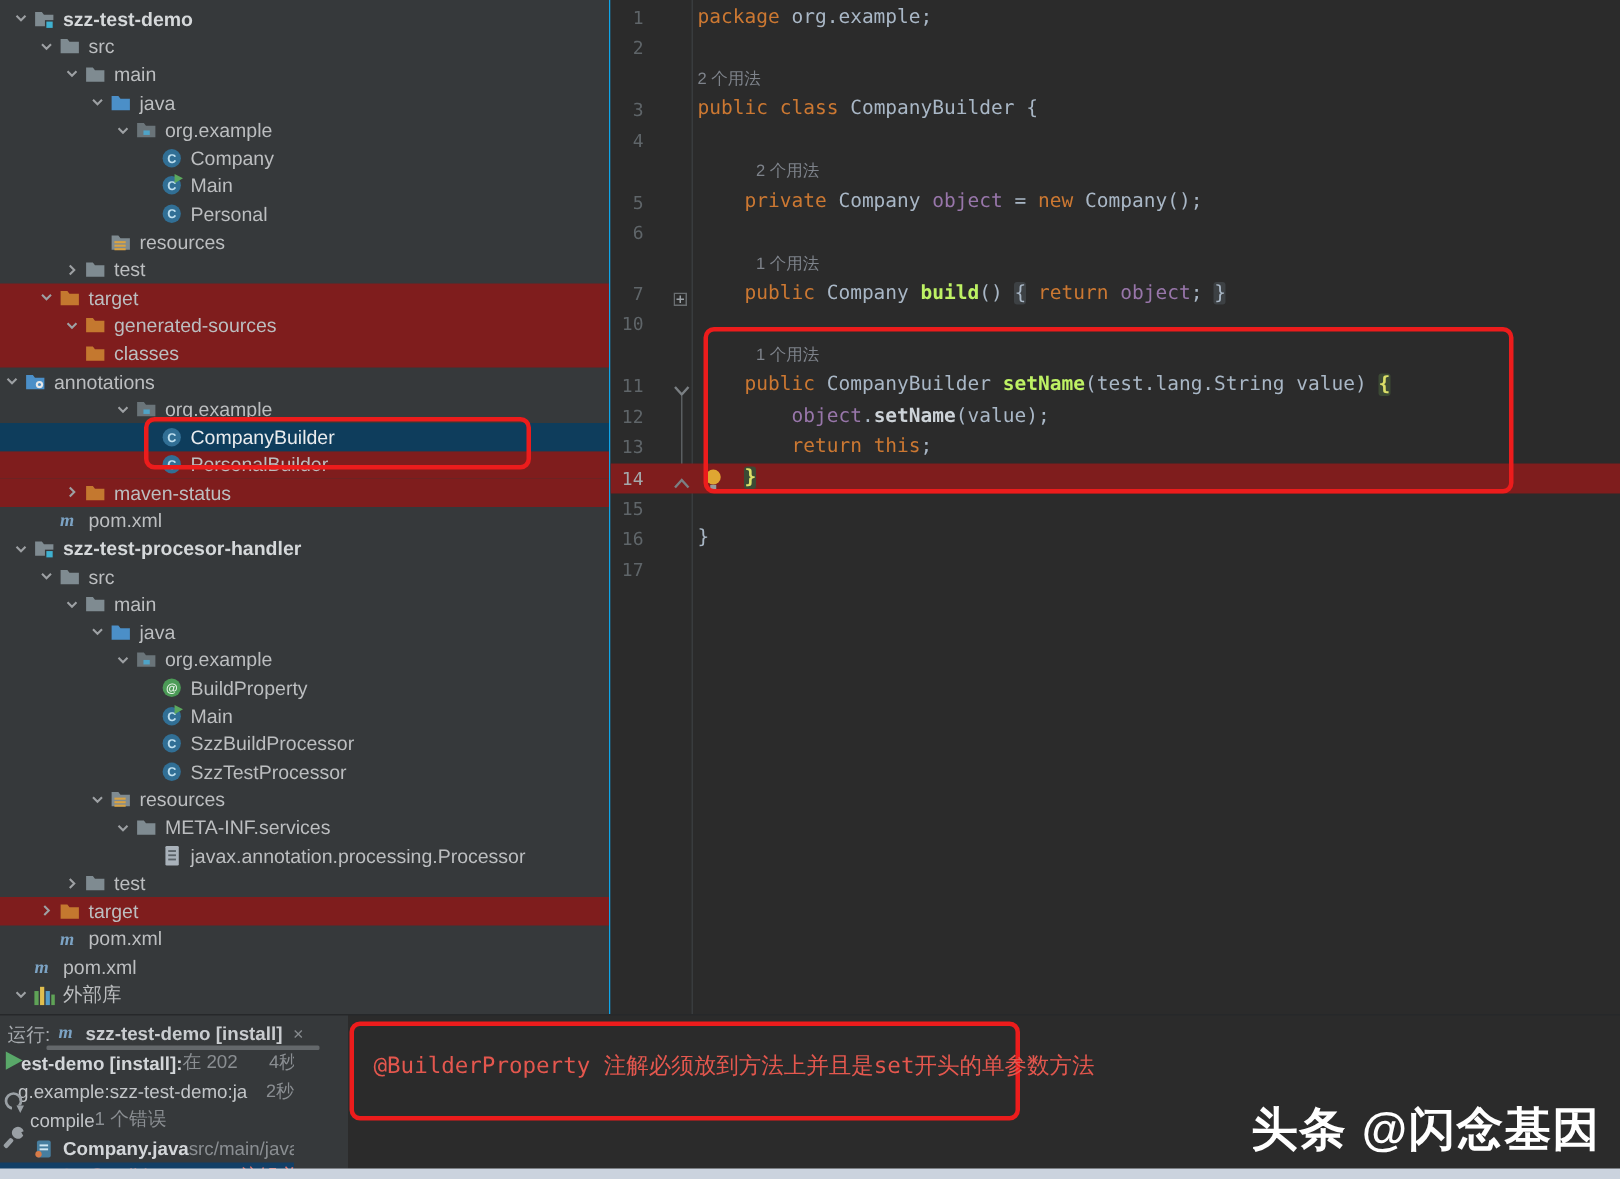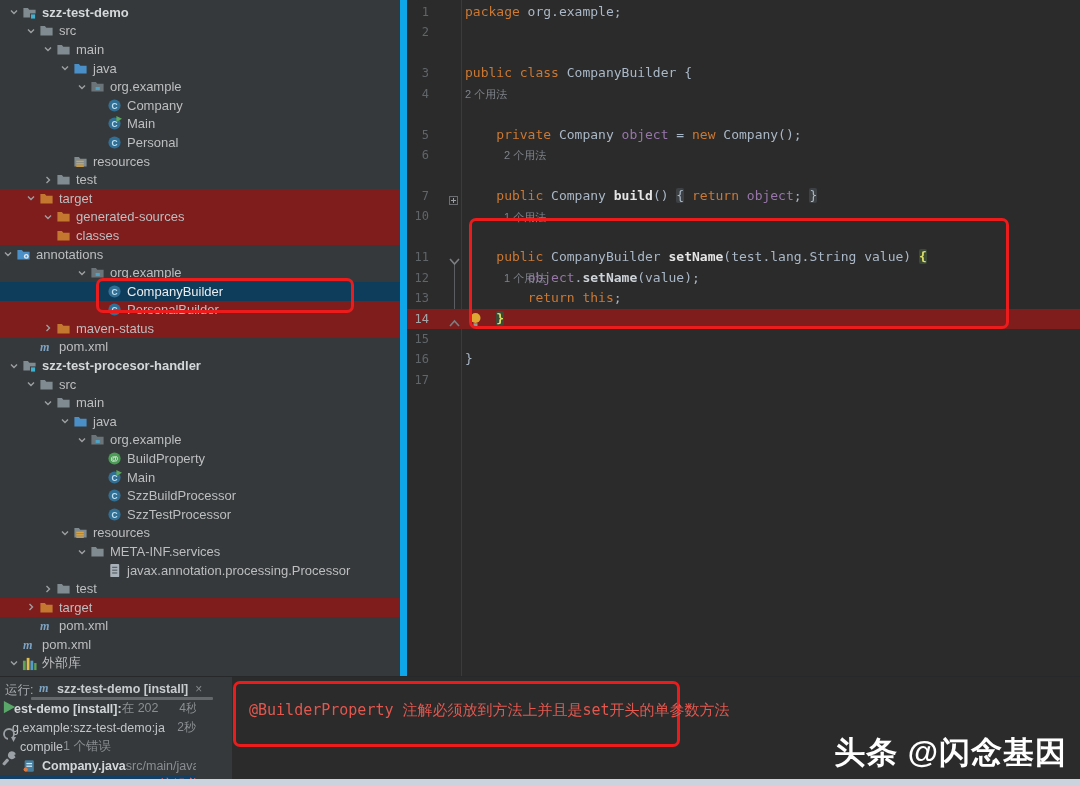--- a/index.html
+++ b/index.html
@@ -1,44 +1,44 @@
 <!DOCTYPE html>
 <html><head>
 <meta charset="utf-8">
 <style>
   html,body{margin:0;padding:0;background:#1e1e1e;}
   .screen{position:relative;width:1080px;height:786px;background:#2B2B2B;overflow:hidden;
           font-family:"Liberation Sans","DejaVu Sans",sans-serif;}
   
-  .tree-panel{position:absolute;left:0;top:0;width:407px;height:676px;background:#36393B;overflow:hidden;padding-top:3px;box-sizing:border-box;border-right:7px solid #0ea5e9;}
+  .tree-panel{position:absolute;left:0;top:0;width:407px;height:676px;background:#36393B;overflow:hidden;padding-top:3px;box-sizing:border-box;border-right:1px solid #0ea5e9;}
   .trow{display:flex;align-items:center;height:18.6px;font-size:13px;color:#BCBEC0;white-space:nowrap;}
   .trow.bold .tlabel{font-weight:bold;color:#D5D8DA;}
   .trow.olive{background:#7f1d1d;}
   .trow.selected{background:#0E3D5C;}
   .trow.selected .tlabel{color:#E9ECEE;}
   .tchev{width:15px;height:13px;flex:none;display:inline-flex;align-items:center;justify-content:center;}
   .tspacer{width:15px;flex:none;}
   .ticon{width:17px;height:16px;flex:none;display:inline-flex;align-items:center;justify-content:center;}
   .tlabel{margin-left:4px;}
   
   .editor-panel{position:absolute;left:407px;top:0;width:673px;height:676px;background:#2B2B2B;overflow:hidden;padding-top:2px;box-sizing:border-box;}
   .gutter-sep{position:absolute;left:54px;top:0;height:676px;width:1px;background:#393C3E;}
   .eline{position:relative;height:20.45px;font-family:"DejaVu Sans Mono","Liberation Mono",monospace;
          font-size:13px;line-height:20.45px;color:#A9B7C6;}
   .eline.cur{background:#7f1d1d;}
   .num{position:absolute;left:0;top:0;width:22px;text-align:right;font-size:12px;color:#5F6569;font-family:"DejaVu Sans Mono","Liberation Mono",monospace;}
   .eline.cur .num{color:#A4A8AB;}
   .codewrap{position:absolute;left:58px;top:0;white-space:pre;}
   .kw{color:#CC7832;}
-  .mth{color:#e5e5e5;font-weight:bold;}
+  .mth{color:#bef264;font-weight:bold;}
   .fld{color:#9876AA;}
   .bseg{color:#CDD3D8;font-weight:bold;}
   .fold{background:#3D4144;border-radius:2px;}
   .brace{color:#DCE068;background:#3C4A35;border-radius:2px;font-weight:bold;}
-  .inlay{position:absolute;top:0;font-size:11px;color:#7E838B;font-family:"Liberation Sans","DejaVu Sans",sans-serif;line-height:20.45px;margin-top:41px;}
+  .inlay{position:absolute;top:0;font-size:11px;color:#7E838B;font-family:"Liberation Sans","DejaVu Sans",sans-serif;line-height:20.45px;}
   .marker{position:absolute;left:42px;top:5px;}
   .bulb{position:absolute;left:62px;top:3px;}
   .foldline{position:absolute;left:47px;top:264px;height:52px;width:1px;background:#5A5E61;}
   
   .redbox{position:absolute;border:3px solid #EC1C1C;border-radius:7px;z-index:50;}
   
   .bottom-left{position:absolute;left:0;top:676px;width:232px;height:103px;background:#36393B;border-top:1px solid #26282A;box-sizing:border-box;}
   .bottom-right{position:absolute;left:232px;top:676px;width:848px;height:103px;background:#2B2B2B;border-top:1px solid #26282A;box-sizing:border-box;}
   .runbar-label{position:absolute;left:5px;top:5px;font-size:12.5px;color:#A7ABAF;}
   .runtab{position:absolute;left:38px;top:3px;height:17px;display:flex;align-items:center;font-size:12.5px;color:#C9CCCF;font-weight:bold;}

